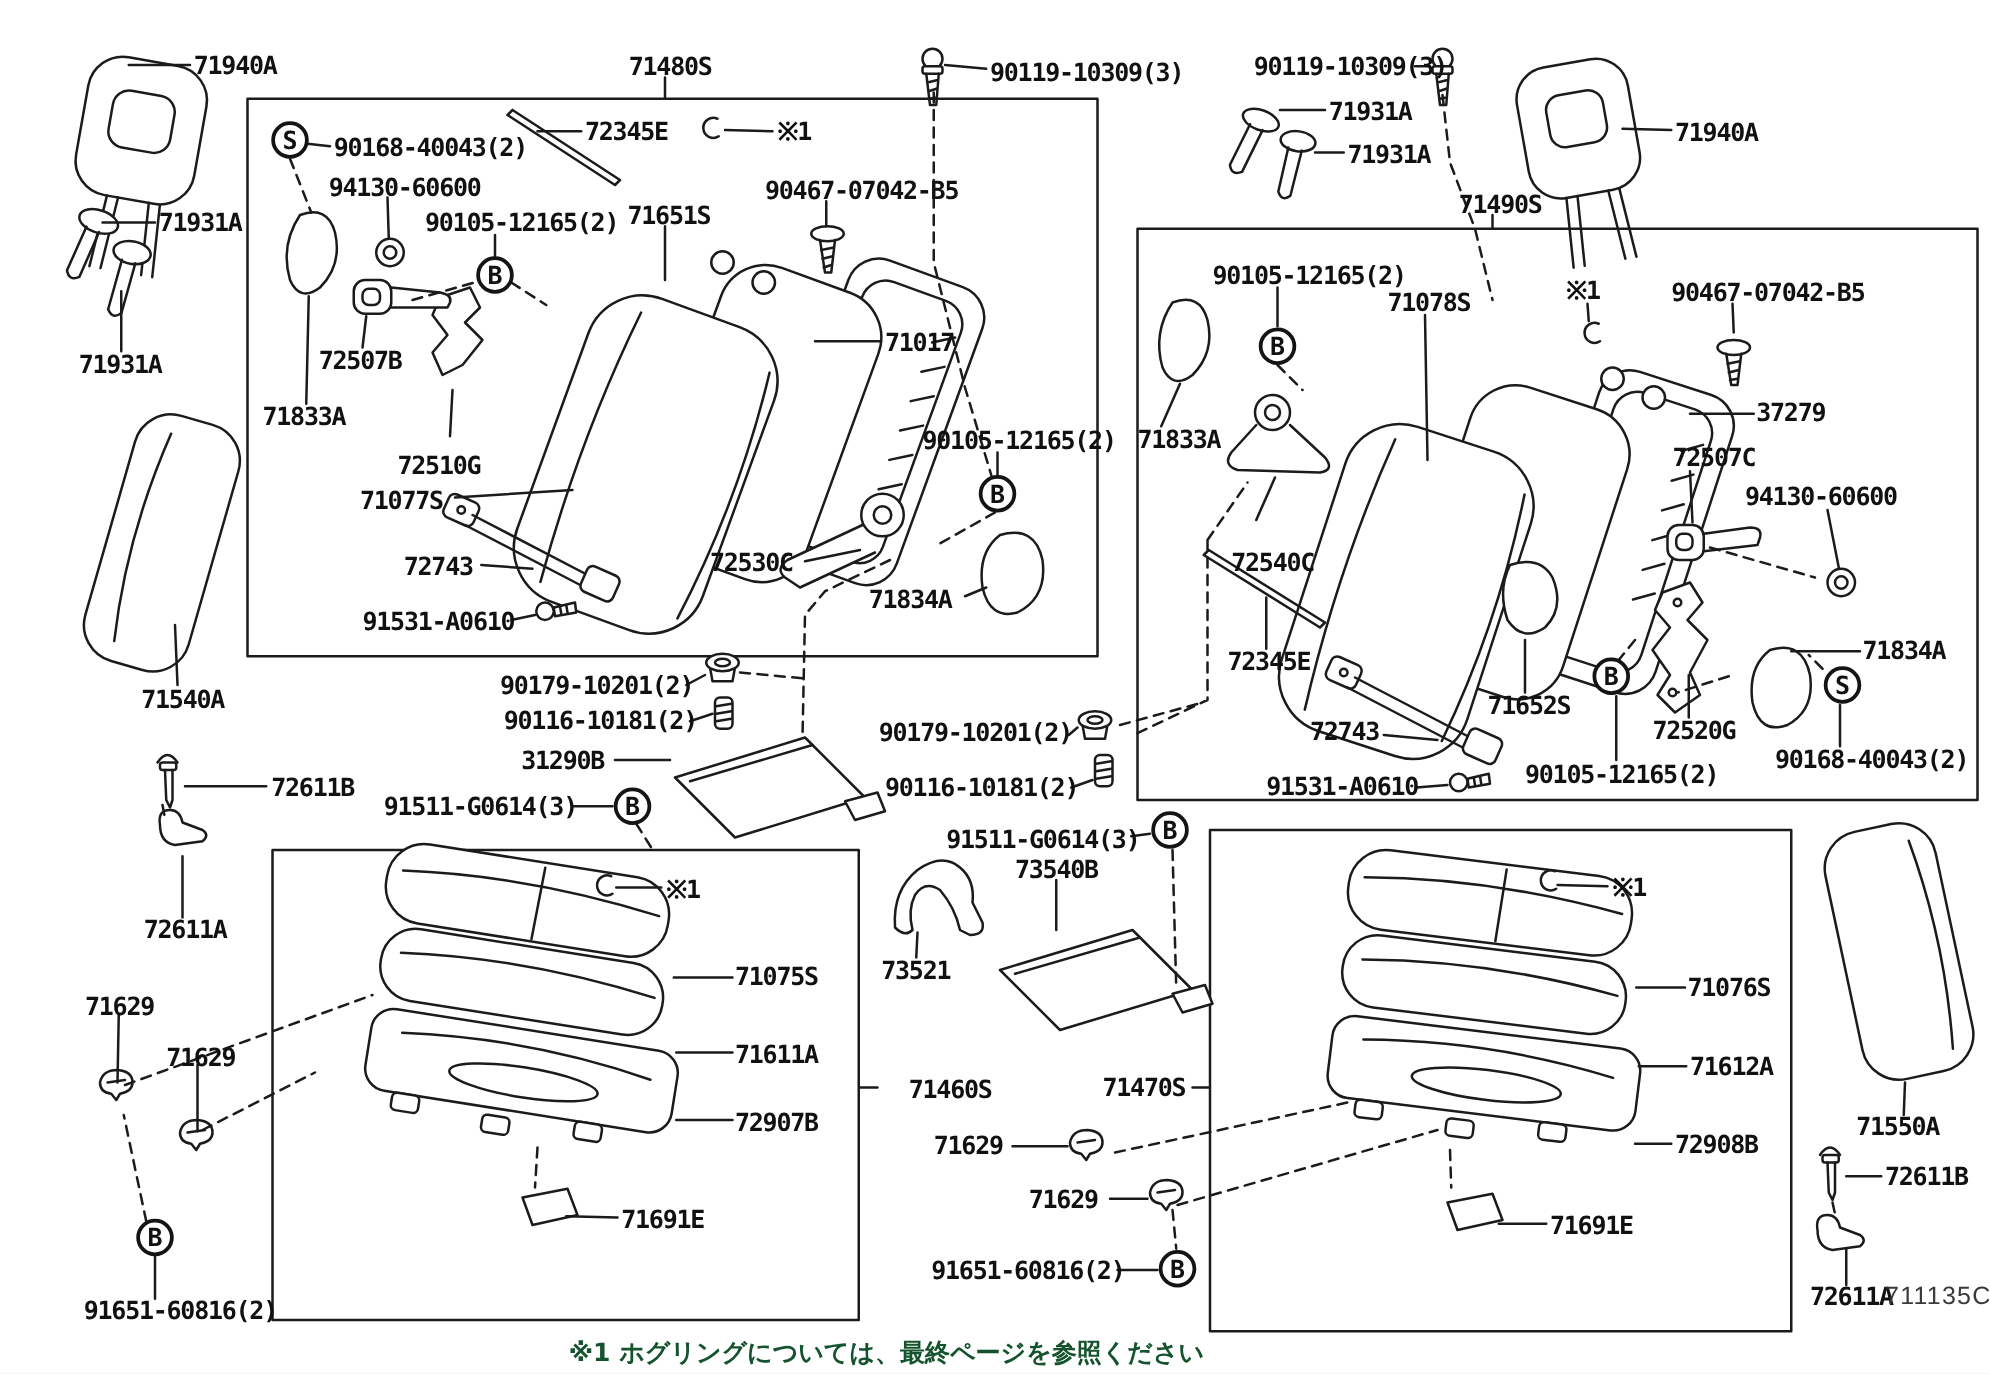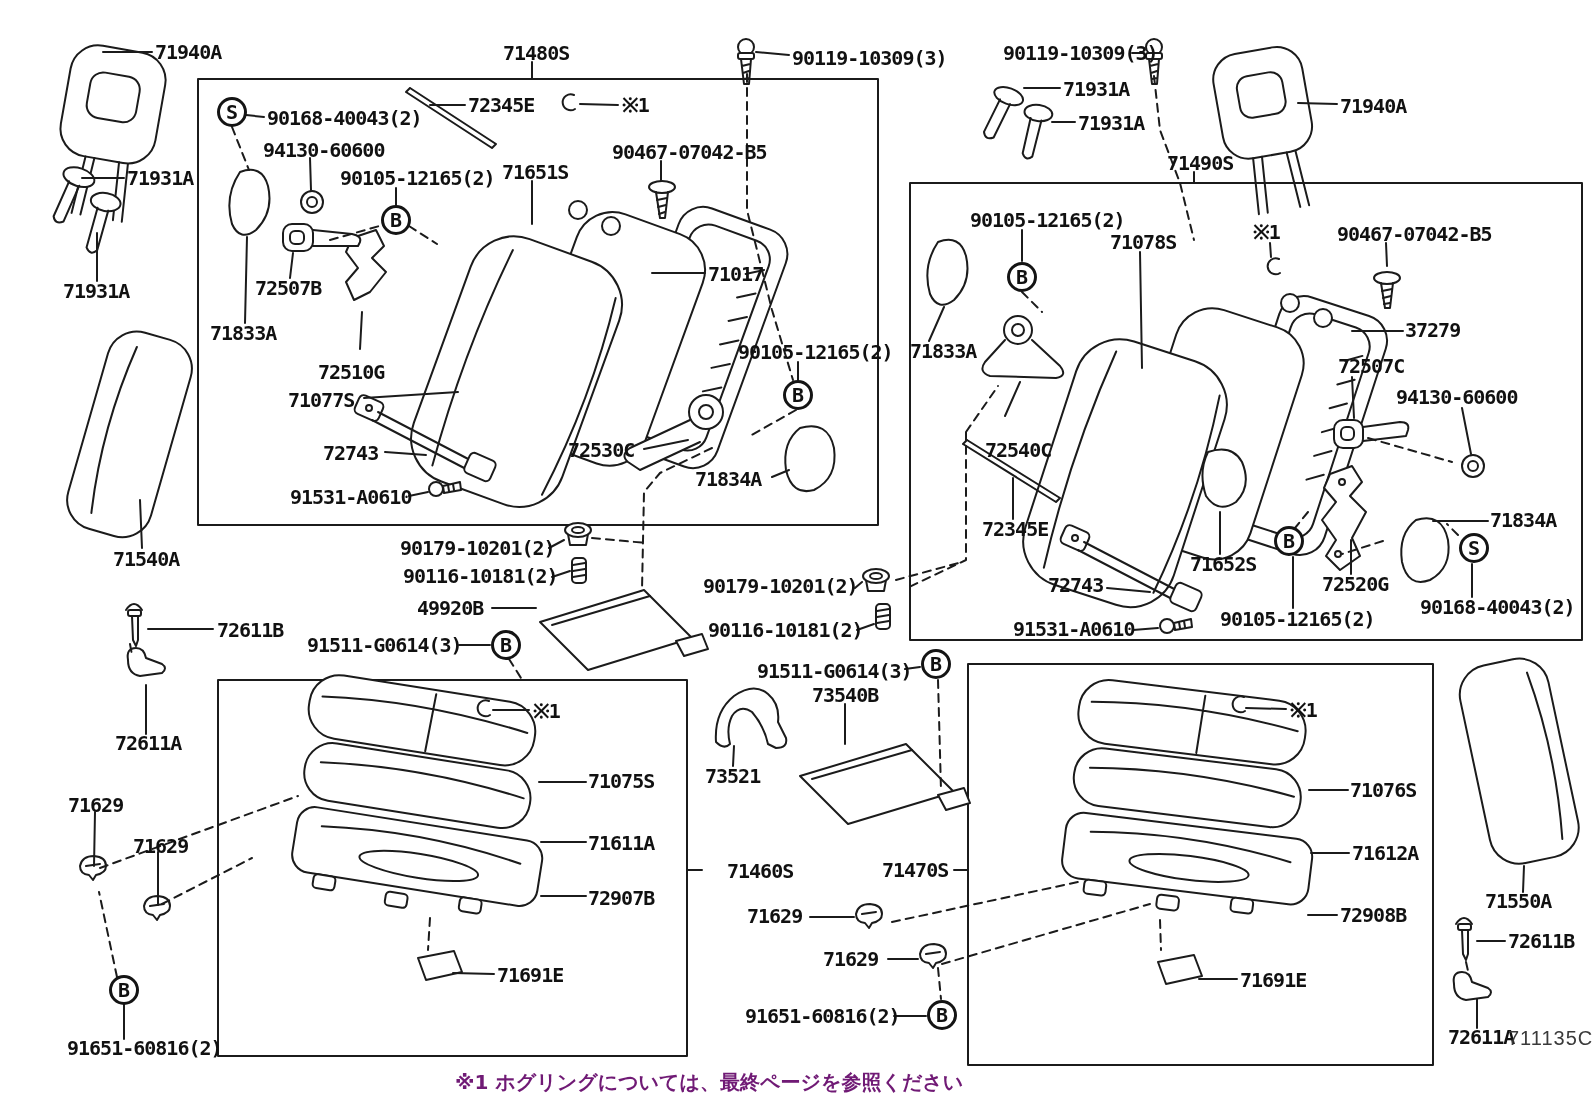--- a/index.html
+++ b/index.html
@@ -15,21 +15,21 @@
     font-size:20px;font-weight:bold;letter-spacing:-1px;white-space:nowrap;
     color:#111;line-height:1;
   }
   .callout{
     position:absolute;width:30px;height:30px;border:3px solid #141414;border-radius:50%;
     transform:translate(-50%,-50%);text-align:center;line-height:25px;
     font-size:20px;font-weight:bold;background:#fff;box-sizing:border-box;color:#111;
   }
   .note{
     position:absolute;transform:translateY(-50%);font-size:20px;font-weight:bold;
-    font-family:"DejaVu Sans","Liberation Sans",sans-serif;color:#701a75;white-space:nowrap;
+    font-family:"DejaVu Sans","Liberation Sans",sans-serif;color:#14532d;white-space:nowrap;
   }
   .docnum{
     position:absolute;transform:translateY(-50%);font-size:20px;font-weight:normal;
     font-family:"Liberation Sans","DejaVu Sans",sans-serif;color:#3a3a3a;letter-spacing:1px;
   }
 </style>
 </head>
 <body>
 
 <div class="stage">
@@ -390,21 +390,21 @@
       <div class="plabel" style="left: 982px; top: 529px;">72345E</div>
       <div class="plabel" style="left: 1190px; top: 564px; text-align: center;">71652S</div>
       <div class="plabel" style="left: 1048px; top: 585px;">72743</div>
       <div class="plabel" style="left: 1013px; top: 629px;">91531-A0610</div>
       <div class="plabel" style="left: 1220px; top: 619px;">90105-12165(2)</div>
       <div class="plabel" style="left: 1322px; top: 584px;">72520G</div>
       <div class="plabel" style="left: 1490px; top: 520px;">71834A</div>
       <div class="plabel" style="left: 1420px; top: 607px;">90168-40043(2)</div>
       <div class="plabel" style="left: 400px; top: 548px;">90179-10201(2)</div>
       <div class="plabel" style="left: 403px; top: 576px;">90116-10181(2)</div>
-      <div class="plabel" style="left: 417px; top: 608px;">49920B</div>
+      <div class="plabel" style="left: 417px; top: 608px;">31290B</div>
       <div class="plabel" style="left: 307px; top: 645px;">91511-G0614(3)</div>
       <div class="plabel" style="left: 703px; top: 586px;">90179-10201(2)</div>
       <div class="plabel" style="left: 708px; top: 630px;">90116-10181(2)</div>
       <div class="plabel" style="left: 757px; top: 671px;">91511-G0614(3)</div>
       <div class="plabel" style="left: 812px; top: 695px;">73540B</div>
       <div class="plabel" style="left: 705px; top: 776px;">73521</div>
       <div class="plabel" style="left: 533px; top: 711px;">※1</div>
       <div class="plabel" style="left: 588px; top: 781px;">71075S</div>
       <div class="plabel" style="left: 588px; top: 843px;">71611A</div>
       <div class="plabel" style="left: 588px; top: 898px;">72907B</div>

